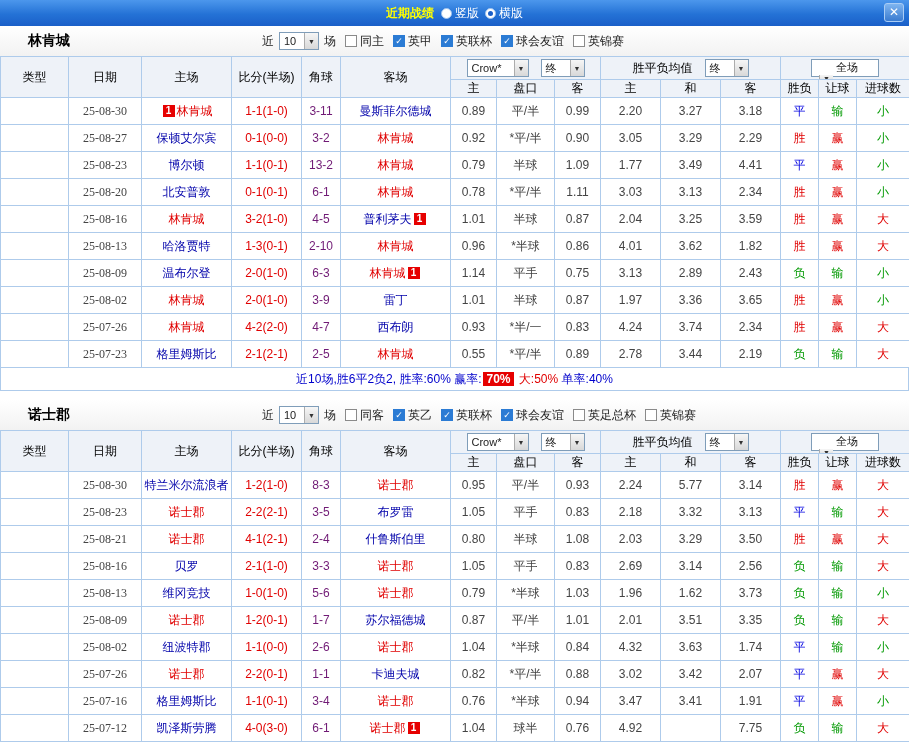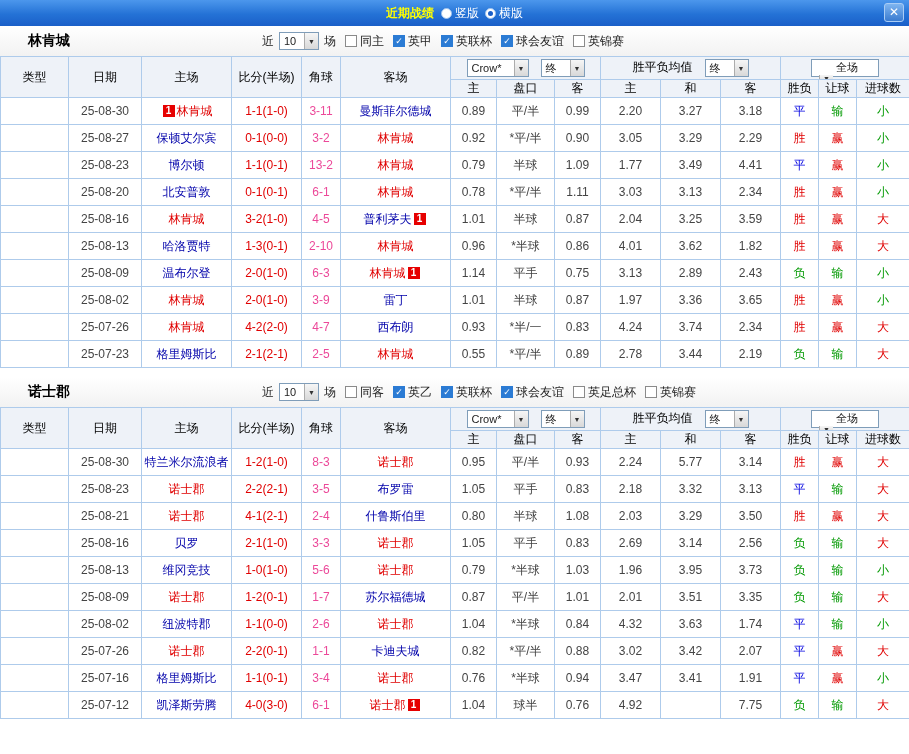--- a/index.html
+++ b/index.html
@@ -73,28 +73,28 @@
   
   table.grid { width: 909px; table-layout: fixed; border-collapse: collapse; }
   .grid th, .grid td {
     border: 1px solid var(--grid-blue, #AECBEB);
     text-align: center; vertical-align: middle;
     overflow: hidden; white-space: nowrap;
   }
   .grid thead tr.h1 th { height: 23px; background: #EEF2F8; font-weight: normal; color: #000; }
   .grid thead tr.h2 th { height: 18px; background: #EEF2F8; font-weight: normal; color: #000; font-size: 12px; }
   .grid tbody td { height: 27px; background: #fff; }
-  .hgroup { display: inline-flex; gap: 12px; }
+  .hgroup { display: inline-flex; align-items: center; gap: 12px; }
   td.lg { color: #fff; font-size: 12px; }
   .lg-o { background: var(--league-orange, #FF9900); }
   .lg-g { background: var(--league-gray, #8F8F8F); }
   .lg-t { background: var(--league-teal, #00A9B5); }
-  td.dt { color: #444; }
+  td.dt { color: #444; font-family: Liberation Serif, serif; }
   td.sc { color: var(--focus-red, #E00000); }
-  td.cn { color: #ec4899; }
+  td.cn { color: #701a75; }
   td.od { color: #444; }
   .t-f { color: var(--focus-red, #E00000); cursor: pointer; }
   .t-p { color: var(--opponent-blue, #0000AA); cursor: pointer; }
   .c-r { color: var(--win-red, #E00000); }
   .c-b { color: var(--draw-blue, #0000E0); }
   .c-g { color: var(--lose-green, #009900); }
   .badge1 {
     display: inline-block; width: 12px; height: 12px;
     background: #E60000; color: #fff; font-size: 10px; font-weight: bold;
     line-height: 12px; text-align: center; margin: 0 2px; vertical-align: 1px;
@@ -397,20 +397,27 @@
           <td class="od">0.89</td>
           <td class="od">2.78</td>
           <td class="od">3.44</td>
           <td class="od">2.19</td>
           <td class="rs c-g">负</td>
           <td class="rs c-g">输</td>
           <td class="rs c-r">大</td>
         </tr>
       </tbody>
   </table>
+  <div class="summary">
+      <span class="sum-blue">近10场,胜6平2负2, 胜率:60% </span>
+      <span class="sum-blue">赢率:</span>
+      <span class="sum-badge">70%</span>
+      <span class="sum-red"> 大:50% </span>
+      <span class="sum-blue">单率:40%</span>
+    </div>
 </div>
 
 <div class="section section2">
   <div class="section-head">
     <div class="team">诺士郡</div>
     <div class="filters">
       <span class="flab">近</span>
       <span class="dd w40">
           <span class="ddt">10</span>
           <span class="arr">▼</span>
@@ -583,21 +590,21 @@
           <td class="lg lg-g">英联杯</td>
           <td class="dt">25-08-13</td>
           <td class="tm"><span class="t-p">维冈竞技</span></td>
           <td class="sc">1-0(1-0)</td>
           <td class="cn">5-6</td>
           <td class="tm"><span class="t-f">诺士郡</span></td>
           <td class="od">0.79</td>
           <td class="od">*半球</td>
           <td class="od">1.03</td>
           <td class="od">1.96</td>
-          <td class="od">3.95</td>
+          <td class="od">1.62</td>
           <td class="od">3.73</td>
           <td class="rs c-g">负</td>
           <td class="rs c-g">输</td>
           <td class="rs c-g">小</td>
         </tr>
         <tr>
           <td class="lg lg-o">英乙</td>
           <td class="dt">25-08-09</td>
           <td class="tm"><span class="t-f">诺士郡</span></td>
           <td class="sc">1-2(0-1)</td>

